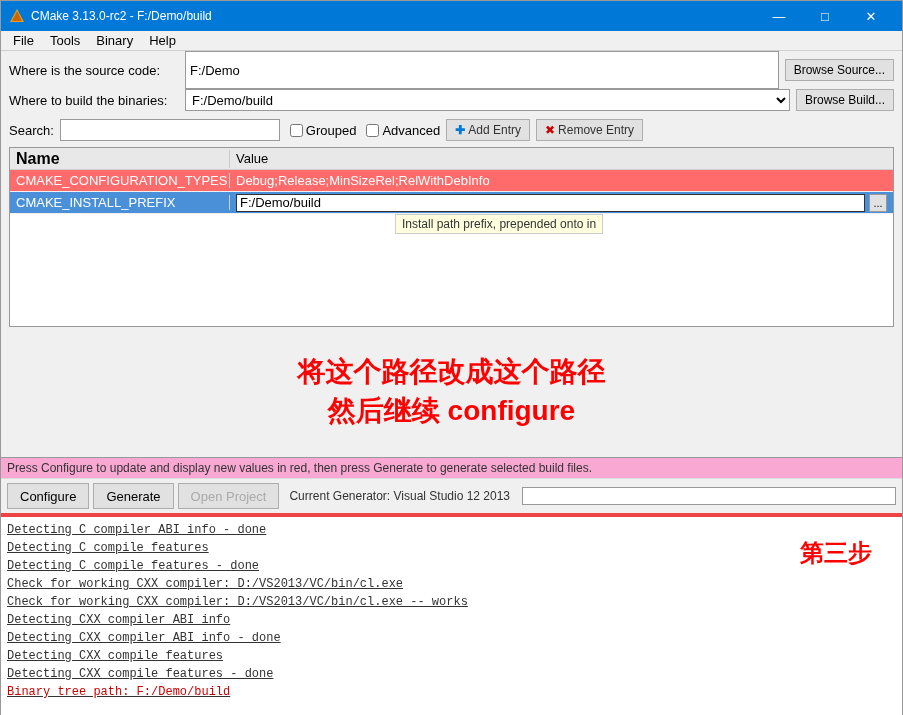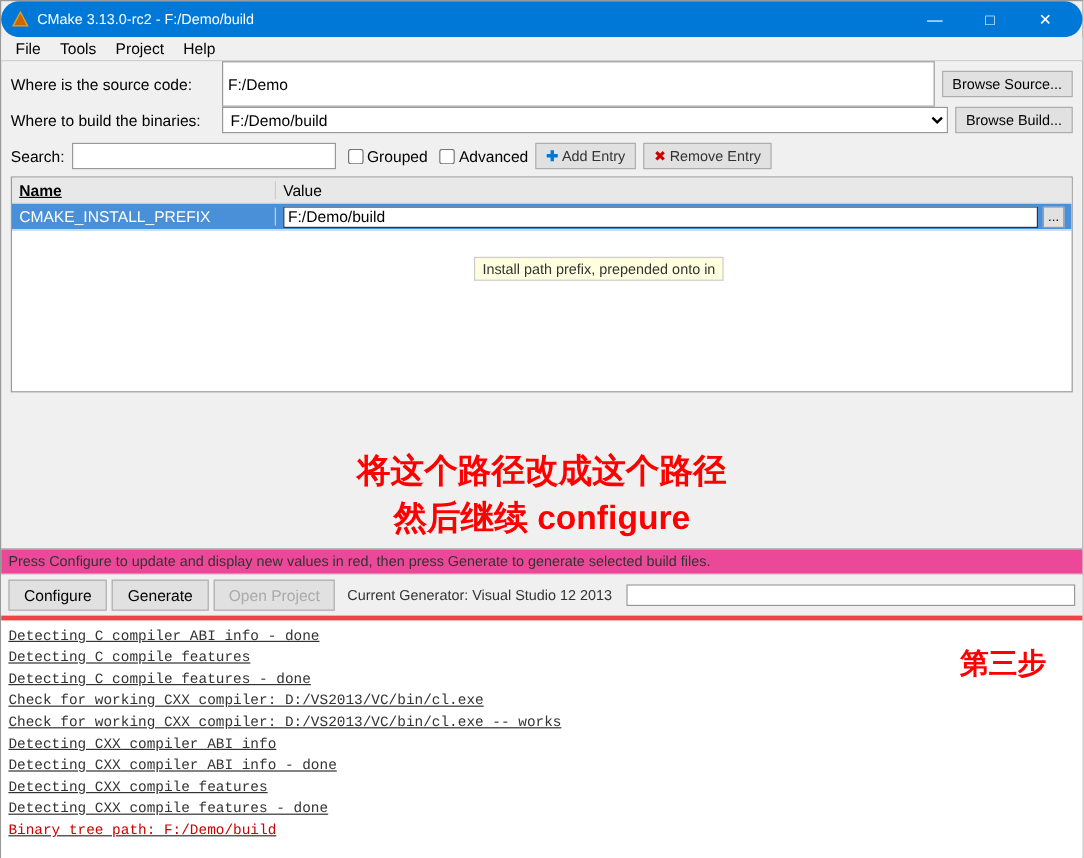--- a/index.html
+++ b/index.html
@@ -21,21 +21,20 @@
     }
     .title-bar {
       background: #0078d7;
       color: white;
       height: 30px;
       display: flex;
       align-items: center;
       padding: 0 8px;
       justify-content: space-between;
       user-select: none;
-      border-radius: 15px;
     }
     .title-bar-left {
       display: flex;
       align-items: center;
       gap: 6px;
     }
     .title-bar-title {
       font-size: 12px;
       font-weight: normal;
     }
@@ -180,23 +179,22 @@
       display: flex;
       background: #e8e8e8;
       border-bottom: 1px solid #ccc;
       height: 22px;
       align-items: center;
     }
     .th-name {
       width: 220px;
       padding: 0 6px;
       font-weight: bold;
-      font-size: 13px;
+      font-size: 16px;
       border-right: 1px solid #ccc;
-      text-decoration: underline;
     }
     .th-value {
       flex: 1;
       padding: 0 6px;
       font-weight: normal;
       font-size: 13px;
     }
     .table-row {
       display: flex;
       height: 22px;
@@ -253,39 +251,39 @@
       font-size: 12px;
       color: #333;
       max-width: 220px;
       overflow: hidden;
       white-space: nowrap;
     }
 
     .annotation-area {
       flex: 1;
       display: flex;
-      align-items: flex-end;
+      align-items: center;
       justify-content: center;
       position: relative;
       min-height: 120px;
     }
     .annotation-text {
       color: #ff0000;
       font-size: 28px;
       font-weight: bold;
       text-align: center;
       line-height: 1.4;
     }
 
     .bottom-section {
       border-top: 1px solid #999;
       background: #f0f0f0;
     }
     .press-configure-bar {
-      background: #ec4899;
+      background: #f9a8d4;
       padding: 3px 6px;
       font-size: 12px;
       color: #333;
       border-bottom: 1px solid #ddd;
     }
     .action-bar {
       display: flex;
       align-items: center;
       gap: 4px;
       padding: 4px 6px;
@@ -363,21 +361,21 @@
     <div class="title-bar-controls">
       <button class="title-btn">—</button>
       <button class="title-btn">□</button>
       <button class="title-btn close">✕</button>
     </div>
   </div>
 
   <div class="menu-bar">
     <span class="menu-item">File</span>
     <span class="menu-item">Tools</span>
-    <span class="menu-item">Project</span>
+    <span class="menu-item">Binary</span>
     <span class="menu-item">Help</span>
   </div>
 
   <div class="main-content">
 
     <div class="form-row">
       <span class="form-label">Where is the source code:</span>
       <input type="text" class="form-input" value="F:/Demo" style="">
       <button class="browse-btn">Browse Source...</button>
     </div>
@@ -411,20 +409,24 @@
         <span class="x-icon">✖</span>
         <span>Remove Entry</span>
       </button>
     </div>
 
     <div class="entries-table">
       <div class="table-header">
         <span class="th-name">Name</span>
         <span class="th-value">Value</span>
       </div>
+      <div class="table-row red-row">
+        <span class="td-name">CMAKE_CONFIGURATION_TYPES</span>
+        <span class="td-value">Debug;Release;MinSizeRel;RelWithDebInfo</span>
+      </div>
       <div class="table-row blue-row">
         <span class="td-name">CMAKE_INSTALL_PREFIX</span>
         <div class="td-value">
           <input type="text" class="value-input" value="F:/Demo/build" style="">
           <button class="ellipsis-btn">...</button>
         </div>
       </div>
 
       <div class="tooltip-box">Install path prefix, prepended onto in</div>
     </div>

